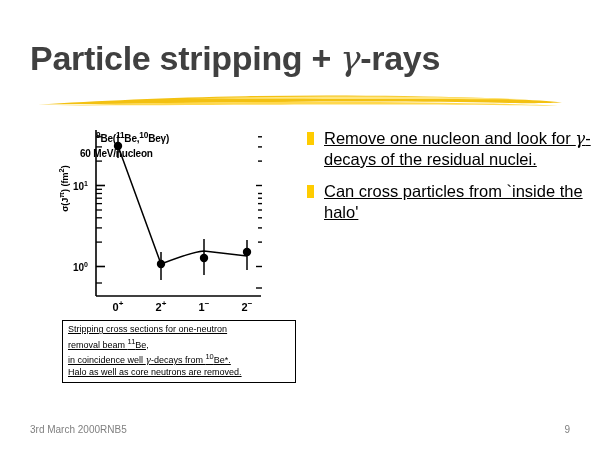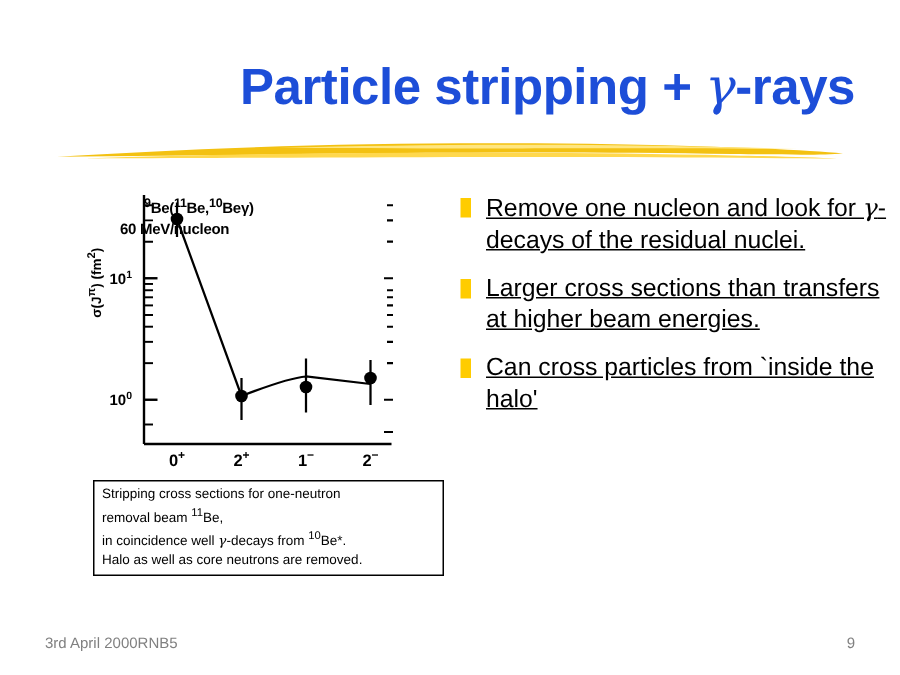--- a/index.html
+++ b/index.html
@@ -18,23 +18,22 @@
 
   
   #slide-title {
     position: absolute;
     left: 30px;
     top: 38px;
     width: 540px;
     font-size: 34px;
     font-weight: bold;
     letter-spacing: -0.3px;
-    color: #1d4ed8;
-    white-space: nowrap;
-    text-align: right;
+    color: #404040;
+    white-space: nowrap;
   }
   #slide-title .gamma {
     font-family: "DejaVu Serif", serif;
     font-weight: normal;
     font-style: italic;
     font-size: 34px;
   }
 
   
   #title-swoosh {
@@ -104,21 +103,21 @@
     left: 62px;
     top: 320px;
     width: 222px;
     border: 1px solid #000000;
     padding: 3px 5px 4px 5px;
     font-size: 9px;
     line-height: 11.5px;
     color: #000000;
     background: #ffffff;
   }
-  #chart-caption div { white-space: nowrap; }
+  #chart-caption div { white-space: nowrap; text-decoration: underline; }
 
   
   #bullet-list {
     position: absolute;
     left: 307px;
     top: 128px;
     width: 288px;
   }
   .bullet-item {
     display: flex;
@@ -261,30 +260,26 @@
   <div>Halo as well as core neutrons are removed.</div>
 </div>
 
 <div id="bullet-list">
 
   <div class="bullet-item">
     <span class="bullet-marker"></span>
     <span class="bullet-text"><span>Remove one nucleon and look for </span><span class="gamma">γ</span><span>-decays of the residual nuclei.</span></span>
   </div>
 
-  <div class="bullet-item">
-    <span class="bullet-marker"></span>
-    <span class="bullet-text">Larger cross sections than transfers at higher beam energies.</span>
-  </div>
 
 
   <div class="bullet-item">
     <span class="bullet-marker"></span>
     <span class="bullet-text">Can cross particles from `inside the halo'</span>
   </div>
 
 </div>
 
 <div id="slide-footer">
-  <span id="footer-date">3rd April 2000</span>
+  <span id="footer-date">3rd March 2000</span>
   <span id="footer-center">RNB5</span>
   <span id="footer-page">9</span>
 </div>
 
 </body></html>

